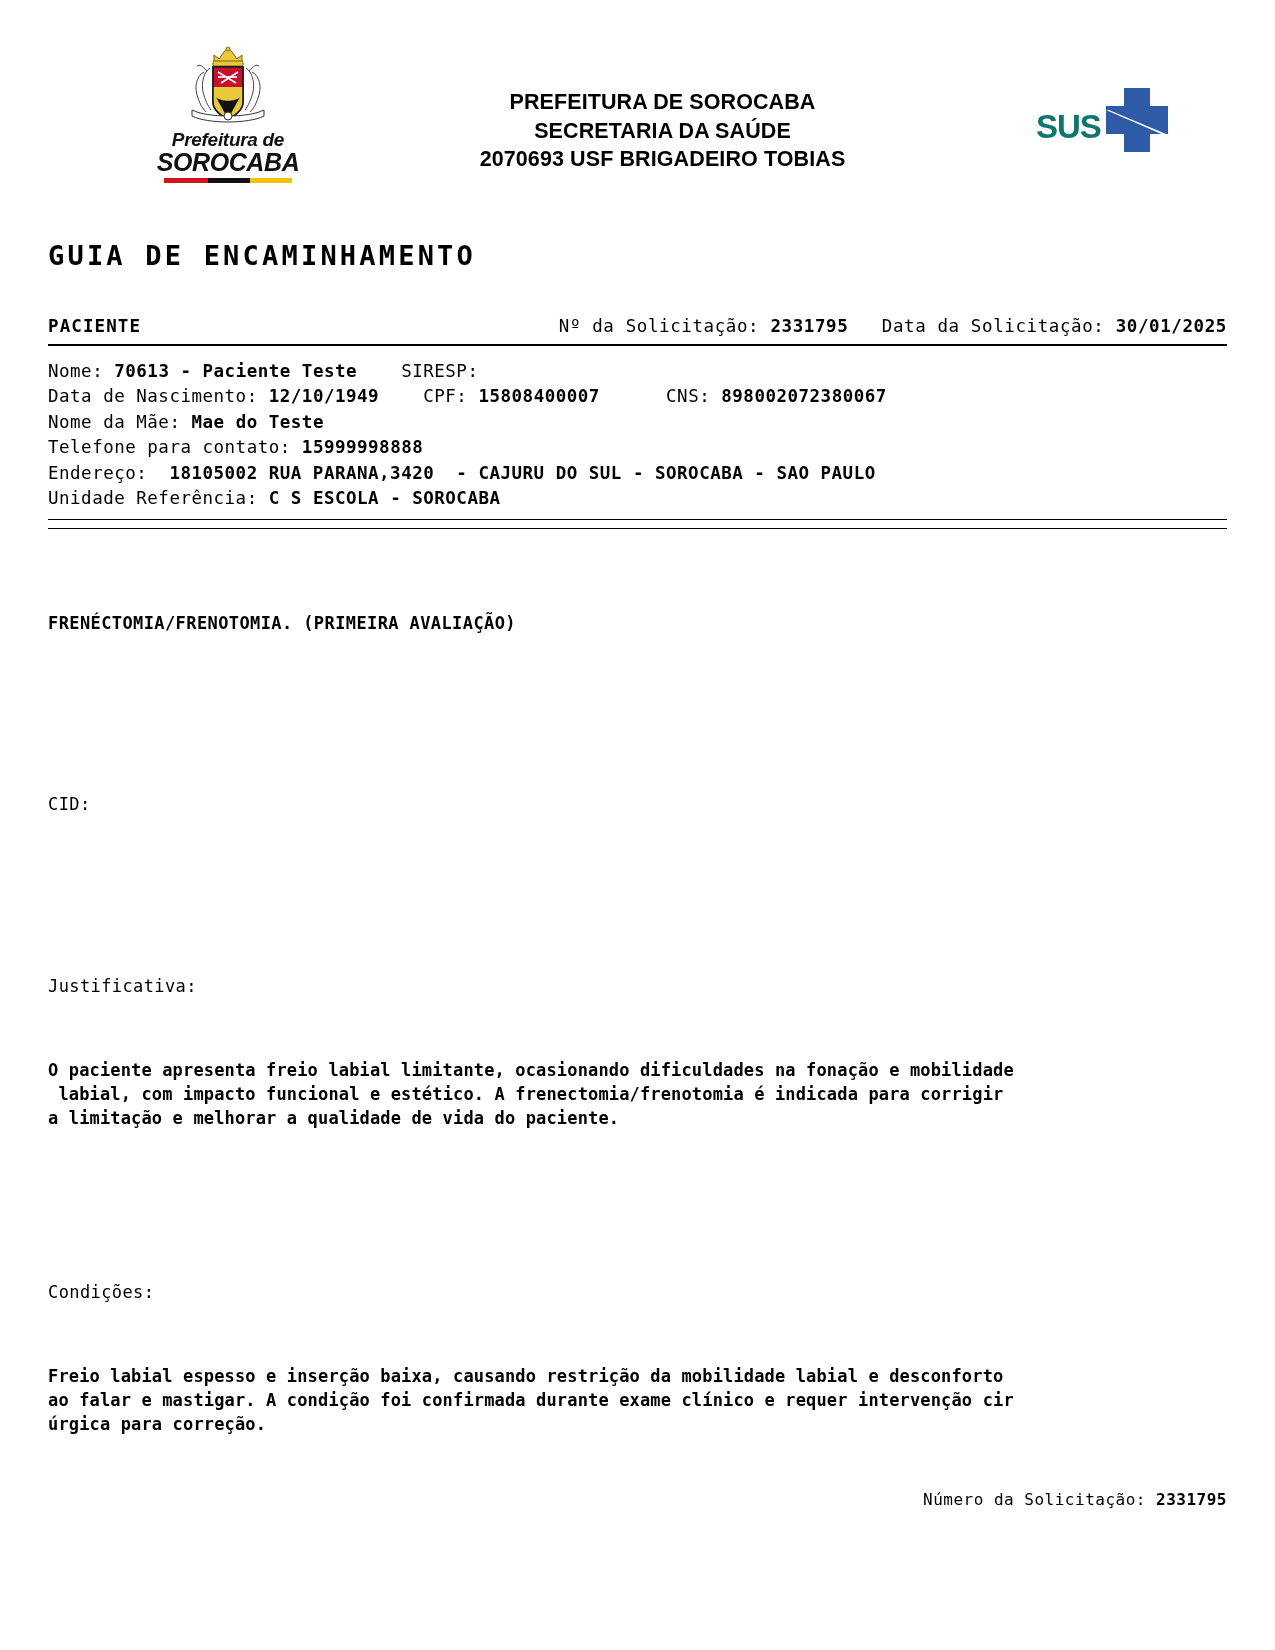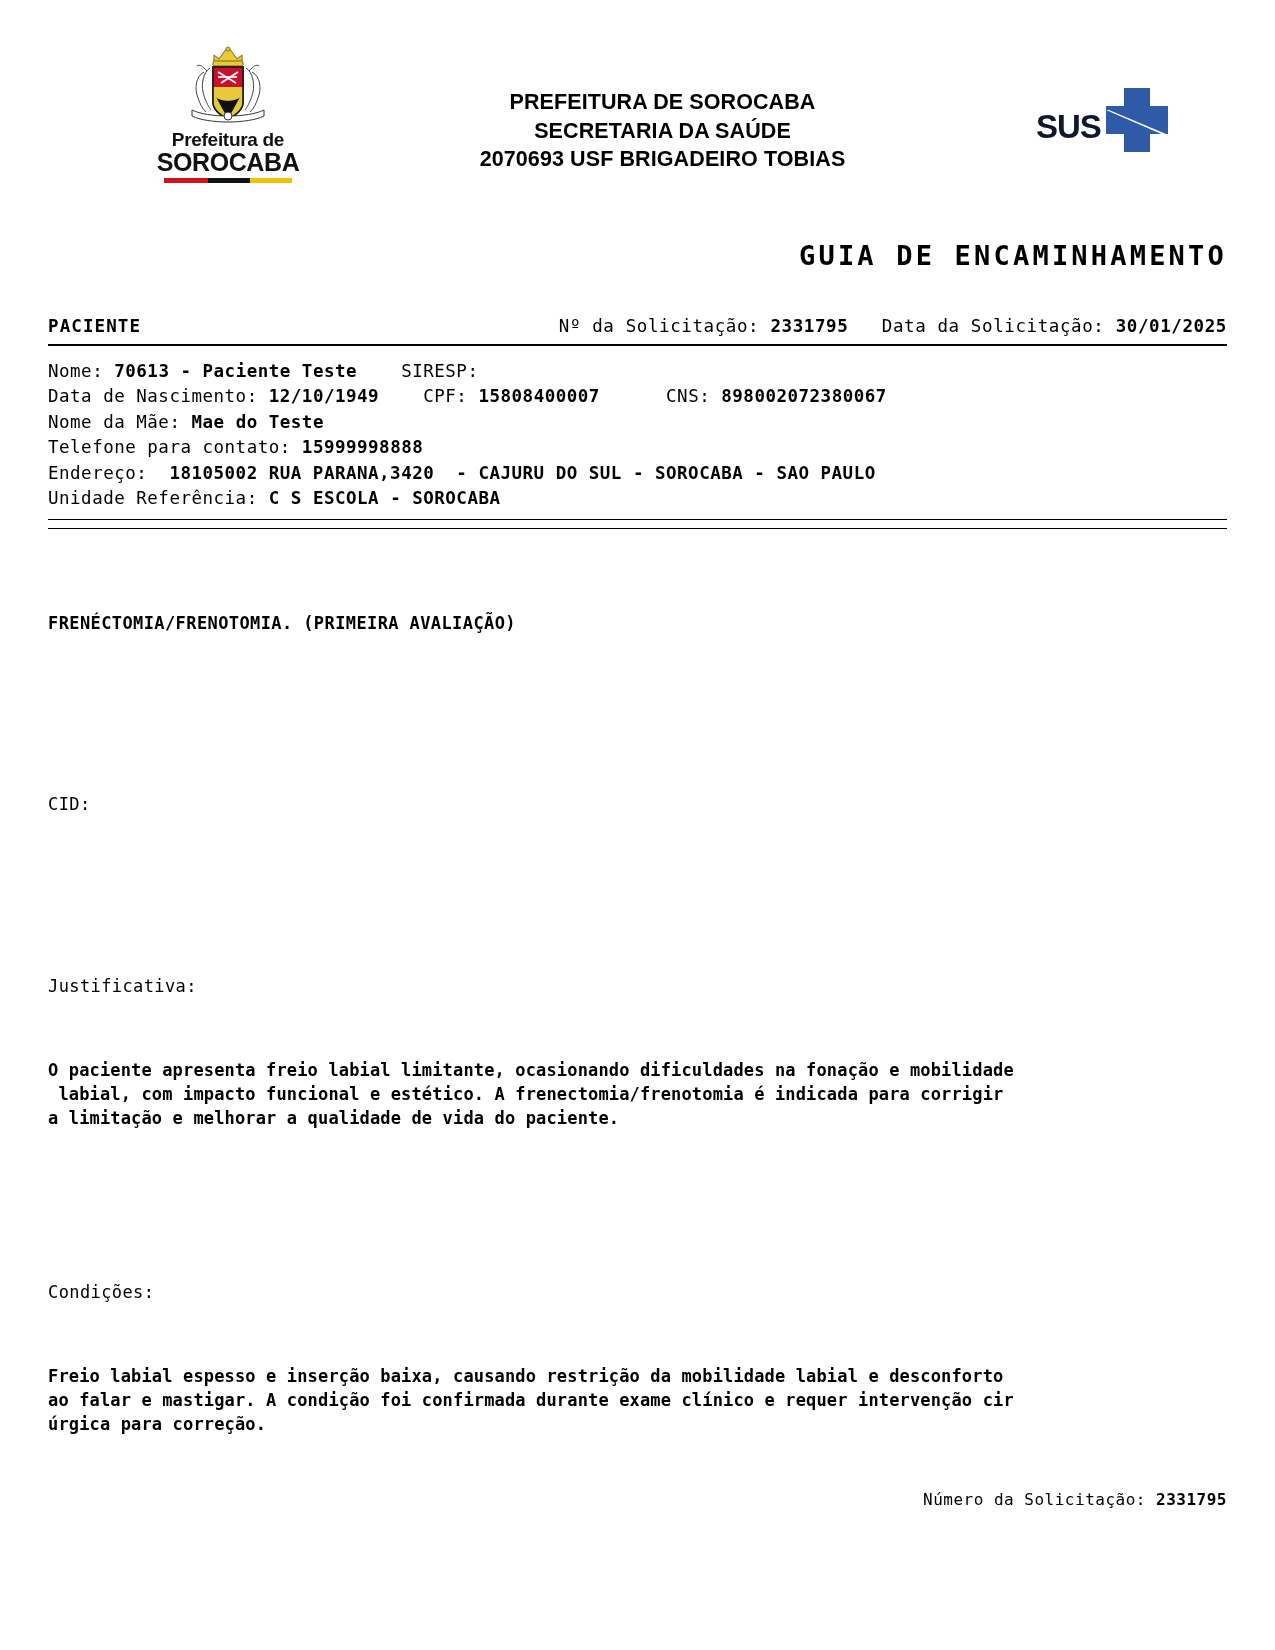--- a/index.html
+++ b/index.html
@@ -30,20 +30,21 @@
     justify-content: space-between;
     padding-top: 46px;
     height: 150px;
   }
   .brand-left {
     width: 260px;
     display: flex;
     flex-direction: column;
     align-items: center;
     padding-left: 50px;
+    font-style: italic;
   }
   .coat {
     width: 96px;
     height: 82px;
     position: relative;
   }
   .pref-word {
     font-family: "Liberation Sans", sans-serif;
     font-weight: bold;
     font-size: 19px;
@@ -92,26 +93,26 @@
     height: 80px;
   }
   .sus-text {
     position: absolute;
     left: 22px;
     top: 28px;
     font-family: "Liberation Sans", sans-serif;
     font-weight: bold;
     font-size: 33px;
     letter-spacing: -1px;
-    color: #0f172a;
+    color: #0f766e;
   }
 
   
   .doc-title {
-    text-align: right;
+    text-align: left;
     font-weight: bold;
     font-size: 27px;
     letter-spacing: 3.2px;
     margin-top: 44px;
   }
 
   
   .row-head {
     display: flex;
     align-items: baseline;

